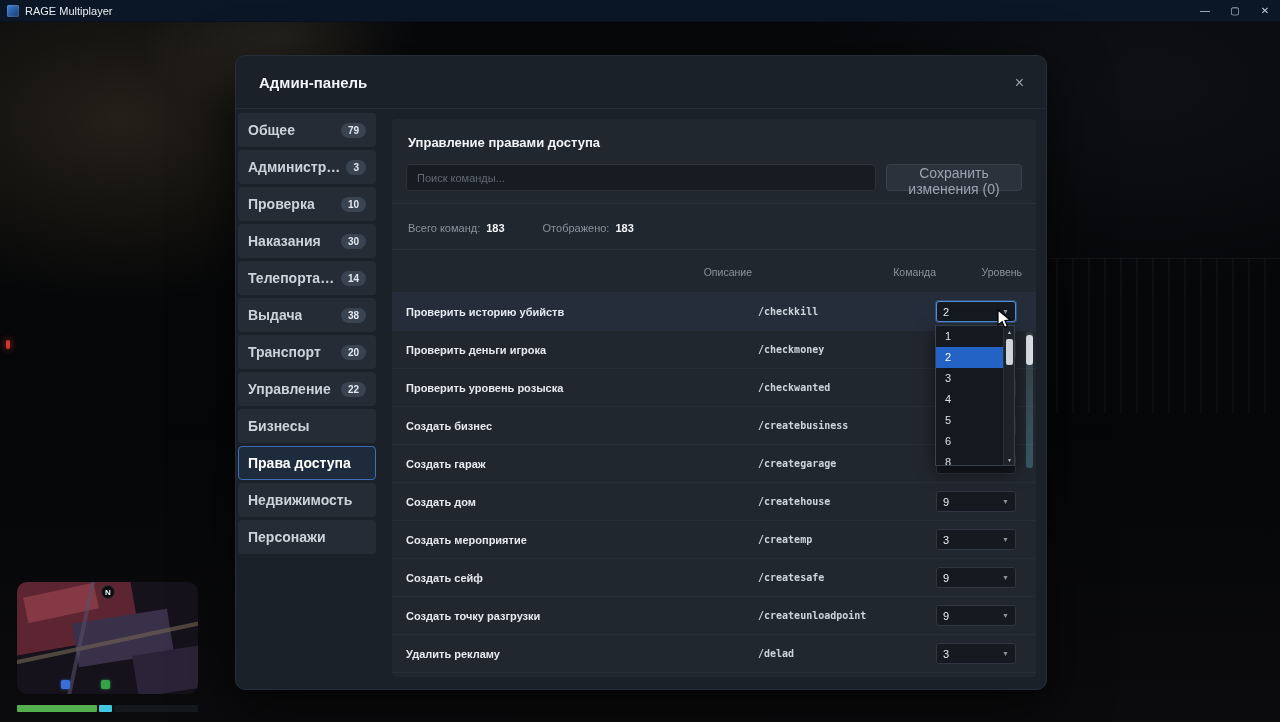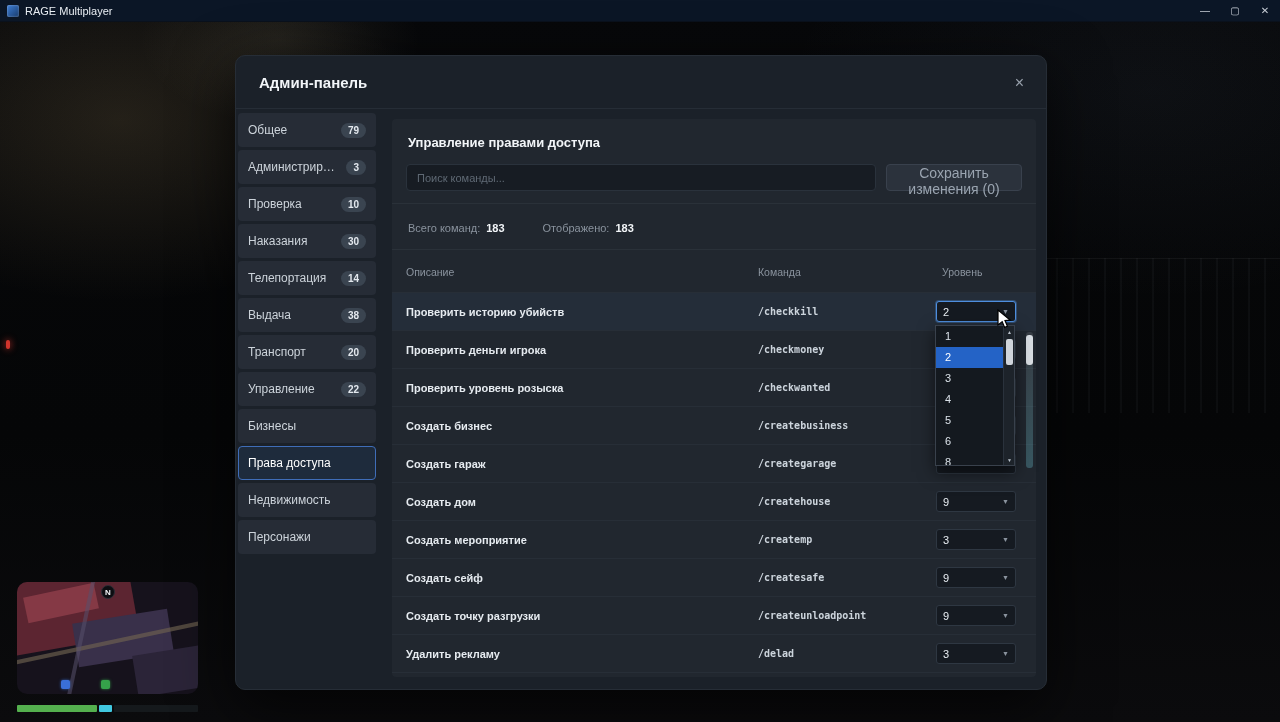--- a/index.html
+++ b/index.html
@@ -66,21 +66,21 @@
   .modal-close { position:absolute; right:22px; top:0; height:53px; display:flex; align-items:center;
     color:#98a1ac; font-size:16px; font-weight:normal; cursor:pointer; }
   .modal-body { display:flex; gap:16px; padding:2px 12px 12px 2px; height:580px; }
 
   
   .sidebar { width:138px; padding-top:2px; }
   .side-item { height:34px; margin-bottom:3px; background:#262c36; border:1px solid transparent;
     border-radius:4px; display:flex; align-items:center; justify-content:space-between;
     padding:0 9px; cursor:pointer; }
   .side-item.active { background:#1e2b3c; border-color:#3f6db8; }
-  .side-label { font-size:12px; font-weight:400; color:#ccd3da; white-space:nowrap;
+  .side-label { font-size:14px; font-weight:700; color:#ccd3da; white-space:nowrap;
     overflow:hidden; text-overflow:ellipsis; }
   .side-item.active .side-label { color:#ffffff; }
   .badge { flex:none; margin-left:5px; background:#3a4450; color:#e3e8ee; font-size:10px; font-weight:bold;
     padding:2px 7px; border-radius:9px; }
 
   
   .content { flex:1; margin-top:8px; background:#21272f; border-radius:4px; padding:16px 14px 0;
     position:relative; }
   .content-title { color:#f2f5f8; font-size:13px; font-weight:bold; margin:0 2px 14px; }
   .search-row { display:flex; gap:10px; }
@@ -90,21 +90,21 @@
   .save-btn { width:136px; height:27px; background:#2b323c; border:1px solid #39414d; border-radius:4px;
     color:#9aa4b0; font-size:14px; cursor:pointer; font-family:"Liberation Sans",sans-serif; }
   .divider { height:1px; background:#2a3139; margin:12px -14px 0; }
   .stats-row { display:flex; gap:38px; padding:14px 2px 13px; }
   .stat-label { color:#8a939e; font-size:11px; }
   .stat-value { color:#f2f5f8; font-size:11px; font-weight:bold; margin-left:6px; }
 
   
   .table { margin:0 -14px; }
   .trow-head { display:grid; grid-template-columns:346px 184px 86px; padding:16px 14px 14px;
-    color:#8a939e; font-size:10.5px; }
+    color:#8a939e; font-size:10.5px;text-align:right; }
   .trow-head .th-cmd, .trow-head .th-level { padding-left:6px; }
   .table-body { border-bottom:1px solid #272e37; }
   .trow { display:grid; grid-template-columns:346px 184px 86px; align-items:center; height:38px;
     padding:0 14px; border-top:1px solid #272e37; cursor:default; }
   .trow.row-first { background:#242d39; }
   .td-desc { color:#e6ebf0; font-size:11px; font-weight:bold; }
   .td-cmd { font-family:"DejaVu Sans Mono", monospace; font-size:10px; font-weight:bold;
     color:#ccd4dc; padding-left:6px; }
   .select { width:80px; height:21px; background:#151a21; border:1px solid #2e3742; border-radius:3px;
     display:flex; align-items:center; justify-content:space-between; padding:0 6px;

